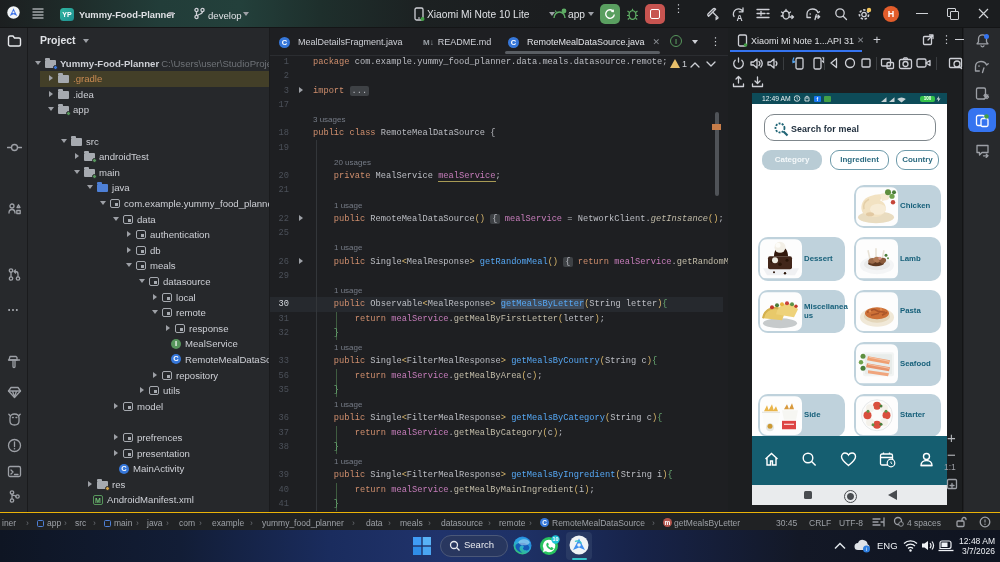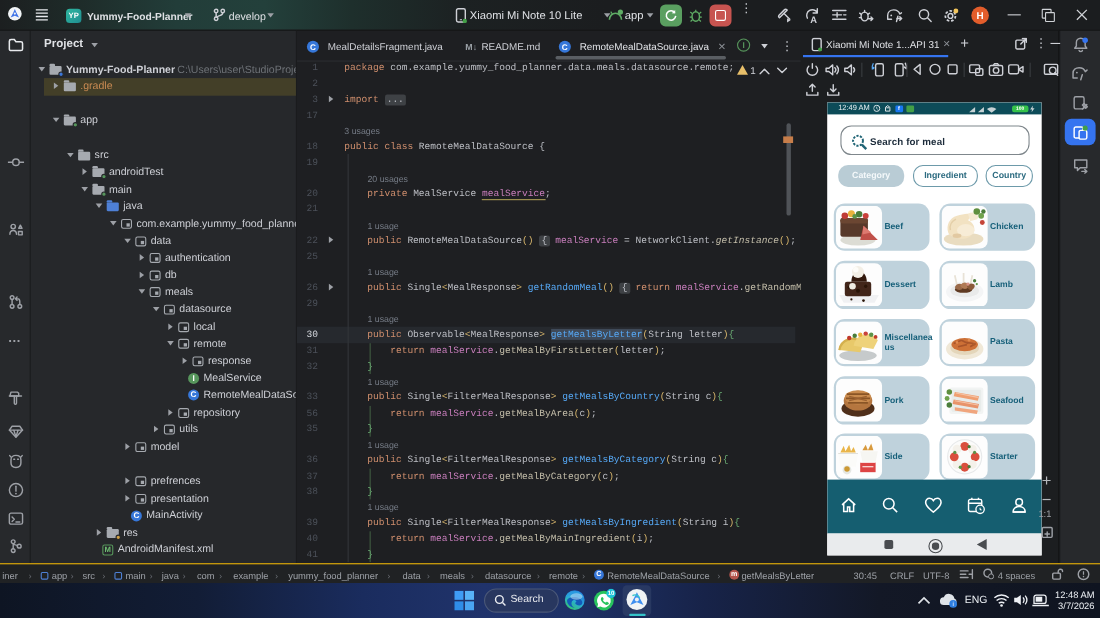--- a/index.html
+++ b/index.html
@@ -200,20 +200,21 @@
       </span>
       <b>Yummy-Food-Planner</b>
       <span style="color:#6e7277;margin-left:2px">C:\Users\user\StudioProjec</span>
     </div>
  <div class="row xrow" style="top:42.6px">
       <s class="sp" style="width:19px"></s>
       <span class="cvc"></span>
       <span class="fld"></span>
       <span class="or">.gradle</span>
     </div>
+ <div class="row" style="top:58.2px"><s class="sp" style="width:19px"></s><span class="cvc"></span><span class="fld"></span>.idea</div>
  <div class="row" style="top:73.8px"><s class="sp" style="width:19px"></s><span class="cve"></span><span class="fld">
         <span class="dot" style="background:#57965c"></span>
       </span>app</div>
  <div class="row" style="top:105px"><s class="sp" style="width:32px"></s><span class="cve"></span><span class="fld"></span>src</div>
  <div class="row" style="top:120.6px"><s class="sp" style="width:45px"></s><span class="cvc"></span><span class="fld">
         <span class="dot" style="background:#57965c"></span>
       </span>androidTest</div>
  <div class="row" style="top:136.2px"><s class="sp" style="width:45px"></s><span class="cve"></span><span class="fld">
         <span class="dot" style="background:#57965c"></span>
       </span>main</div>
@@ -425,36 +426,20 @@
   <svg class="ab" style="left:21px;top:27.5px" width="17" height="17" viewBox="0 0 17 17">
         <circle cx="7" cy="7" r="4.5" fill="none" stroke="#1f6475" stroke-width="1.8" stroke-dasharray="2 1.2"></circle>
         <path d="M10.5 10.5l4 4" stroke="#1f6475" stroke-width="2.2"></path>
       </svg>
   <div class="ab" style="left:39px;top:30.5px;font-size:8.9px;font-weight:bold;color:#1c2b3a;letter-spacing:.1px">Search for meal</div>
 
   <div class="ab" style="left:10px;top:57px;width:60px;height:20px;background:#b9ccd5;border-radius:9px;color:#f4f8fa;font-size:8px;font-weight:bold;text-align:center;line-height:20px">Category</div>
   <div class="ab" style="left:78px;top:57px;width:59px;height:20px;background:#fff;border:1.2px solid #6d9aaa;border-radius:9px;color:#2c6b80;font-size:8px;font-weight:bold;text-align:center;line-height:18px">Ingredient</div>
   <div class="ab" style="left:144px;top:57px;width:43px;height:20px;background:#fff;border:1.2px solid #6d9aaa;border-radius:9px;color:#2c6b80;font-size:8px;font-weight:bold;text-align:center;line-height:18px">Country</div>
 
-  <div class="card" style="left:6px;top:91.6px">
-        <svg width="42" height="39.5" viewBox="0 0 42 39">
-          <rect width="42" height="39" fill="#fdfdfd" rx="3"></rect>
-          <ellipse cx="20" cy="31" rx="16" ry="5" fill="#dcdcd4"></ellipse>
-          <rect x="4" y="11" width="25" height="17" rx="2" fill="#57392a"></rect>
-          <rect x="4" y="11" width="25" height="5" rx="2" fill="#6b4632"></rect>
-          <circle cx="8" cy="9" r="3" fill="#bf3b36"></circle>
-          <circle cx="14" cy="7" r="3.2" fill="#e9b33c"></circle>
-          <circle cx="21" cy="7.5" r="3" fill="#4a7d3a"></circle>
-          <circle cx="27" cy="9" r="2.7" fill="#c9413b"></circle>
-          <circle cx="17" cy="9.5" r="2.2" fill="#5d9348"></circle>
-          <path d="M25 18 L38 31 L22 31 Z" fill="#c05049"></path>
-          <path d="M25 18 L32 24 L24 26 Z" fill="#dd7a70"></path>
-        </svg>
-        <span>Beef</span>
-      </div>
   <div class="card" style="left:102px;top:91.6px">
         <svg width="42" height="39.5" viewBox="0 0 42 39">
           <rect width="42" height="39" fill="#fdfdfd" rx="3"></rect>
           <ellipse cx="20" cy="30" rx="18" ry="6" fill="#e9dcc0"></ellipse>
           <path d="M6 24c-2-6 1-13 8-15 5-1.5 10-3 14-1l-4 5c5 2 7 7 5 11-2.5 5-8 6.5-13 5.5S7 27 6 24z" fill="#f2e2c2"></path>
           <path d="M24 7c4-2 8-1 9 2 .8 2.6-1 4-4 4l-3 1z" fill="#f6ead2"></path>
           <path d="M8 22c-1-4 1-8 5-10" fill="none" stroke="#e4cfa8" stroke-width="1.4"></path>
           <ellipse cx="22" cy="22" rx="8" ry="5.5" fill="#f7ecd6"></ellipse>
           <circle cx="32" cy="5" r="3" fill="#5f8f3f"></circle>
           <circle cx="36" cy="9" r="2.6" fill="#70a24d"></circle>
@@ -519,31 +504,20 @@
           <ellipse cx="21" cy="25" rx="17" ry="9.5" fill="#f0e8d7"></ellipse>
           <ellipse cx="21" cy="24" rx="13" ry="6.5" fill="#e4d6ba"></ellipse>
           <ellipse cx="21" cy="21" rx="12" ry="6" fill="#cd7036"></ellipse>
           <path d="M11 20l7-3M15 23l8-2M22 19l7 1M18 17l6 3M26 23l5-3" stroke="#a8542a" stroke-width="1.5"></path>
           <circle cx="14" cy="19" r="1.2" fill="#e08a4e"></circle>
           <circle cx="25" cy="17" r="1.2" fill="#e08a4e"></circle>
           <circle cx="29" cy="21" r="1.2" fill="#b05c2a"></circle>
         </svg>
         <span>Pasta</span>
       </div>
-  <div class="card" style="left:6px;top:249.1px">
-        <svg width="42" height="39.5" viewBox="0 0 42 39">
-          <rect width="42" height="39" fill="#fdfdfd" rx="3"></rect>
-          <ellipse cx="20" cy="27" rx="15" ry="7.5" fill="#4f2f1a"></ellipse>
-          <ellipse cx="20" cy="20" rx="13" ry="9" fill="#b5763f"></ellipse>
-          <ellipse cx="20" cy="17" rx="12" ry="6.5" fill="#c98b4e"></ellipse>
-          <path d="M10 14h20M9 18h22M11 22h18" stroke="#8a5526" stroke-width="1.6"></path>
-          <path d="M12 16l16 4M12 20l16-4" stroke="#9a6030" stroke-width="1.2"></path>
-        </svg>
-        <span>Pork</span>
-      </div>
   <div class="card" style="left:102px;top:249.1px">
         <svg width="42" height="39.5" viewBox="0 0 42 39">
           <rect width="42" height="39" fill="#fdfdfd" rx="3"></rect>
           <rect x="7" y="8" width="31" height="24" rx="2" fill="#f2f4f3"></rect>
           <rect x="9" y="10" width="27" height="20" rx="1" fill="#e8ecea"></rect>
           <path d="M12 12l22 4-1 4-22-4z" fill="#ef9f70"></path>
           <path d="M11 19l23 4-1 4-23-4z" fill="#e8936a"></path>
           <path d="M12 26l21 3-1 3-20-3z" fill="#f0a57d"></path>
           <path d="M13 13l20 4M12 20l21 4" stroke="#f6c3a4" stroke-width="1"></path>
           <circle cx="7" cy="12" r="2.5" fill="#5f8f3f"></circle>

